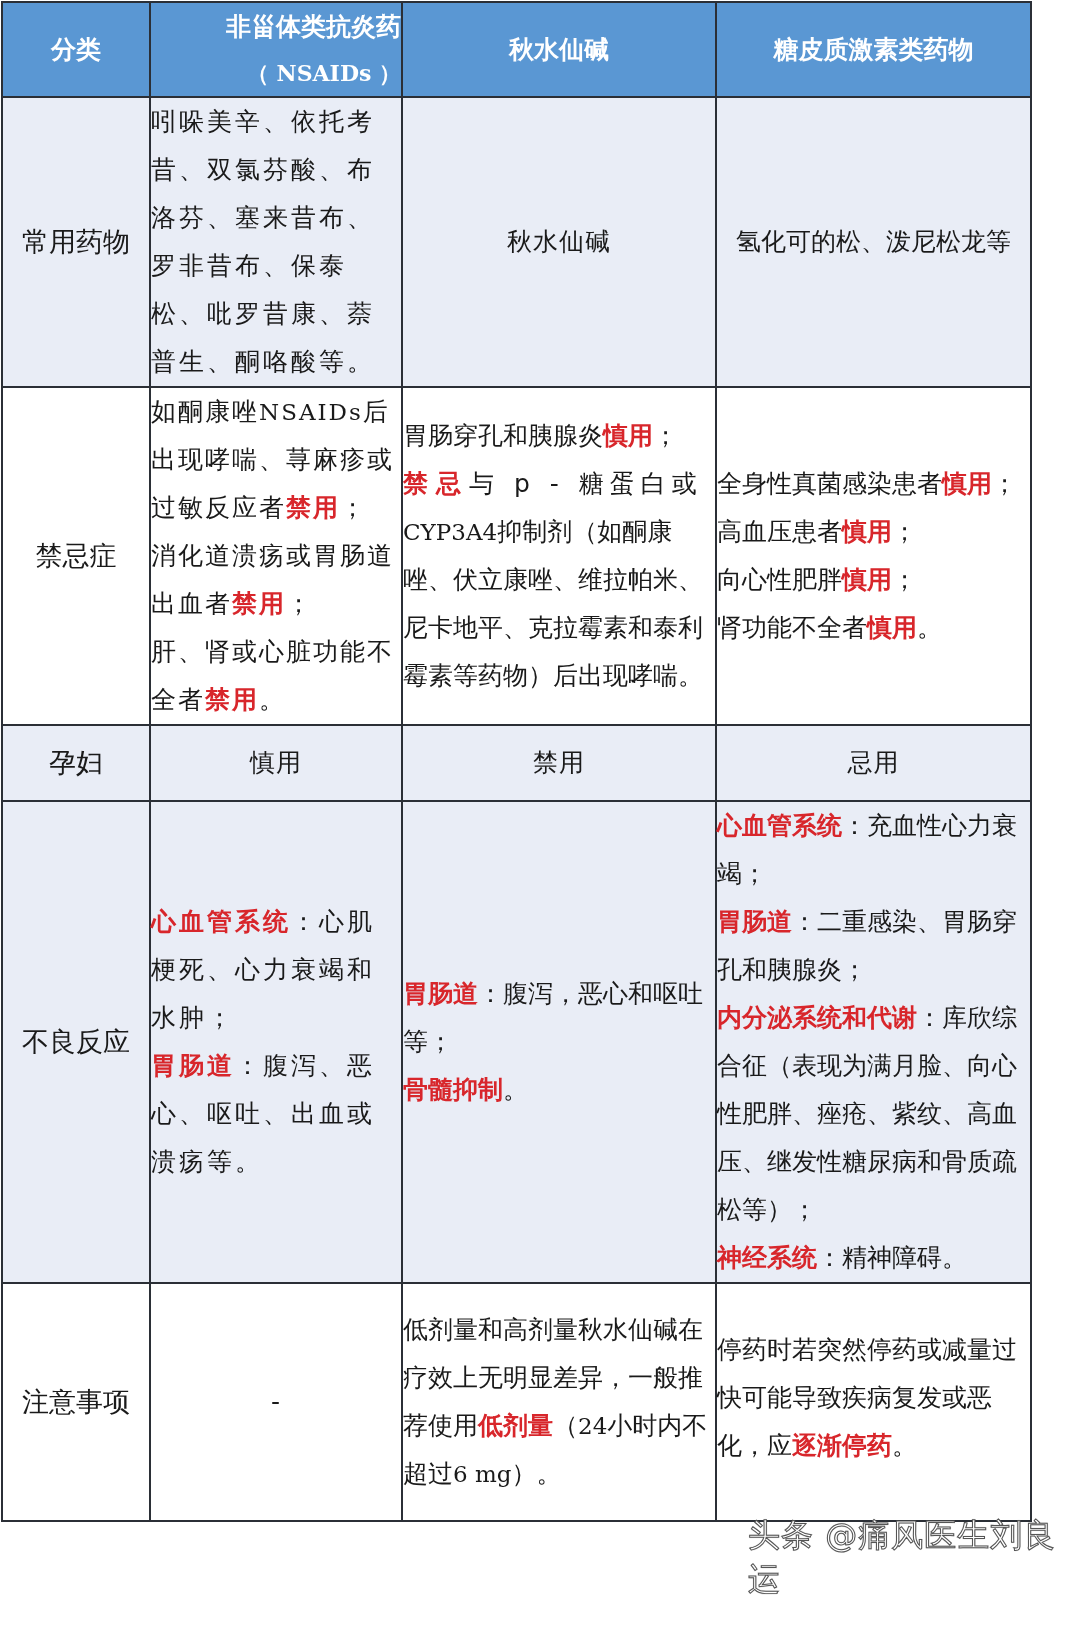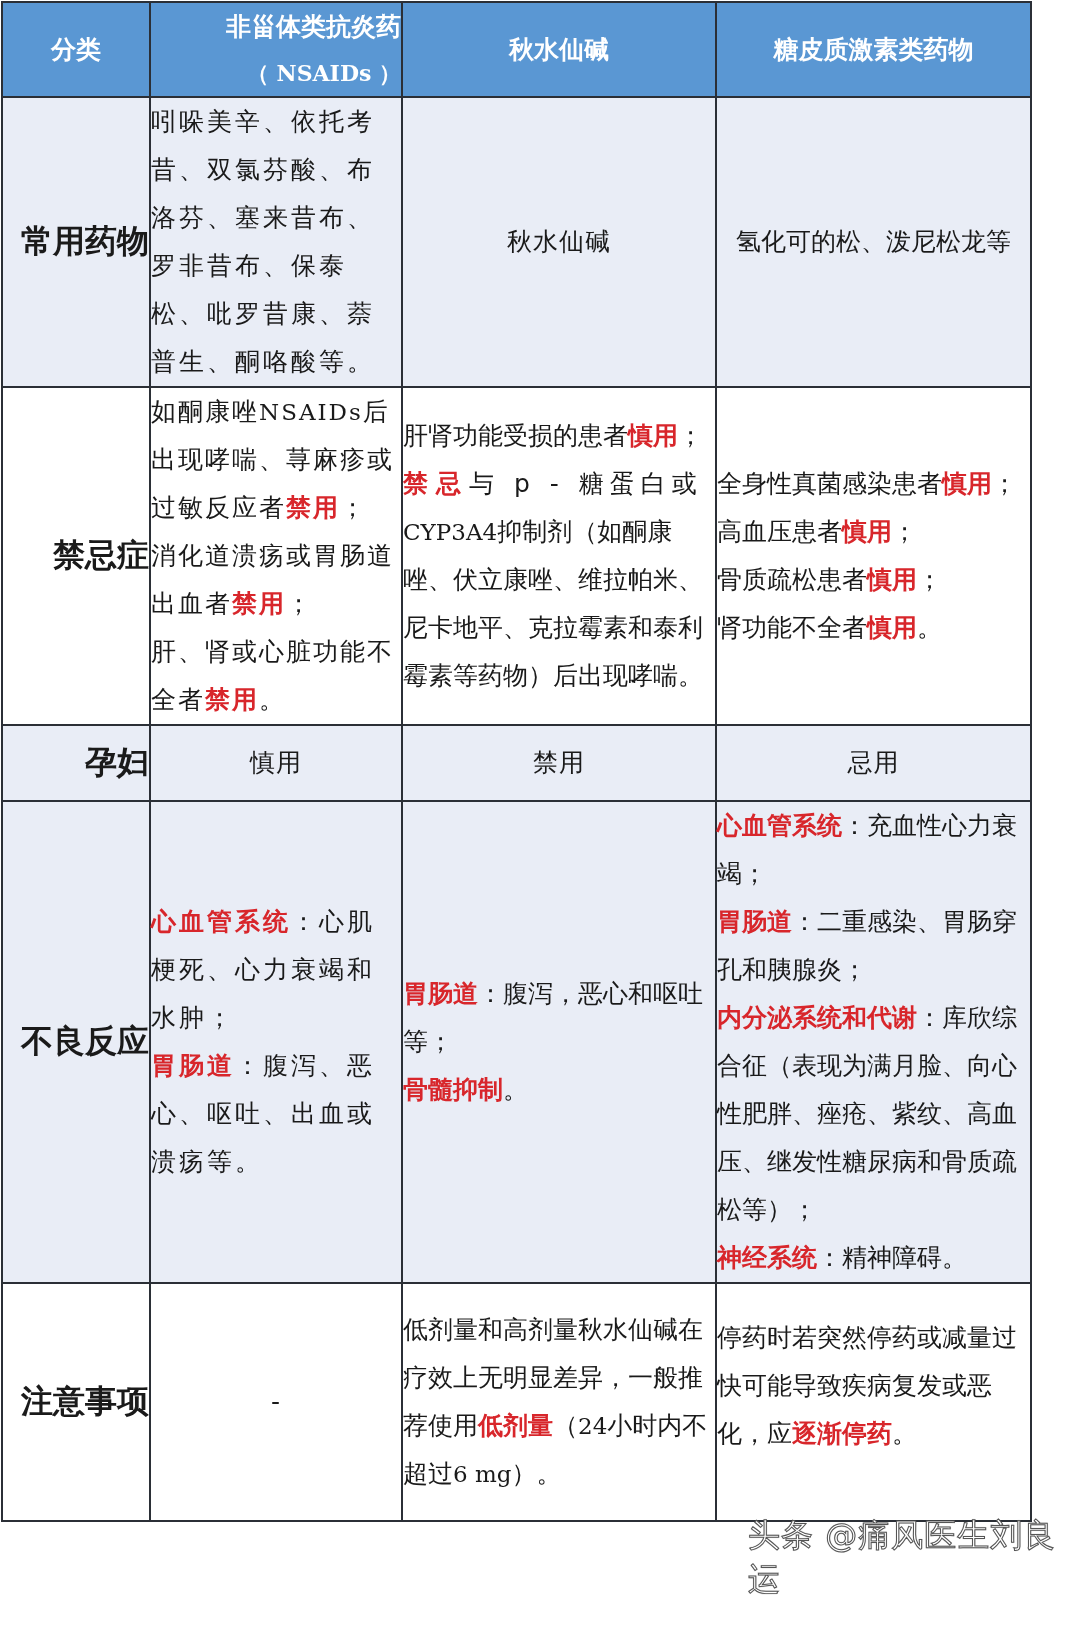--- a/index.html
+++ b/index.html
@@ -6,21 +6,21 @@
   body { width: 1080px; height: 1626px; position: relative; overflow: hidden;
          font-family: "DejaVu Sans", "Liberation Sans", sans-serif; color: #1a1a1a; }
   table.drug-table { position: absolute; left: 1px; top: 1px; border-collapse: collapse;
          table-layout: fixed; width: 1029px; }
   table.drug-table td, table.drug-table th { border: 2px solid #2b2f36; padding: 0; vertical-align: middle; }
   col.c0 { width: 148px; } col.c1 { width: 252px; } col.c2 { width: 314px; } col.c3 { width: 315px; }
   tr.hdr th { background: #5a97d3; color: #ffffff; font-weight: bold; font-size: 25px; text-align: center; height: 93px; line-height: 46px; }
   tr.hdr th .sub { font-family: "DejaVu Serif", "Liberation Serif", serif; font-size: 22px; }
   tr.shade td { background: #e9edf6; }
   tr.plain td { background: #ffffff; }
-  td.rowhead { font-weight: bold; font-size: 32px; text-align: right; }
+  td.rowhead { font-weight: normal; font-size: 27px; text-align: center; }
   td.cell { font-size: 25px; line-height: 48px; padding: 0 6px 0 5px; text-align: left; letter-spacing: 1px; }
   td.center { text-align: center; }
   .red { color: #d8262b; font-weight: bold; }
   .serif { font-family: "DejaVu Serif", "Liberation Serif", serif; font-size: 23px; text-align: right; }
   .justify { text-align: justify; }
   .watermark { position: absolute; left: 748px; top: 1514px; font-size: 32px; color: #ffffff;
                -webkit-text-stroke: 1px #555; text-shadow: 0 0 1px #333; letter-spacing: 1px; }
   .line { display: block; text-align: right; }
 </style>
 </head>
@@ -52,27 +52,27 @@
   </tr>
 
   <tr class="plain" style="height:336px">
     <td class="rowhead">禁忌症</td>
     <td class="cell justify" style="letter-spacing:2px">
       <span>如酮康唑</span><span class="serif">NSAIDs</span><span>后出现哮喘、荨麻疹或过敏反应者</span><span class="red">禁用</span><span>；</span><br>
       <span>消化道溃疡或胃肠道出血者</span><span class="red">禁用</span><span>；</span><br>
       <span>肝、肾或心脏功能不全者</span><span class="red">禁用</span><span>。</span>
     </td>
     <td class="cell justify" style="letter-spacing:0">
-      <span>肝肾功能受损的患者</span><span class="red">慎用</span><span>；</span><br>
+      <span>胃肠穿孔和胰腺炎</span><span class="red">慎用</span><span>；</span><br>
       <span class="red" style="letter-spacing:8px">禁忌</span><span style="letter-spacing:6px">与 p - 糖蛋白或</span><span class="serif">CYP3A4</span><span>抑制剂（如酮康唑、伏立康唑、维拉帕米、尼卡地平、克拉霉素和泰利霉素等药物）后出现哮喘。</span>
     </td>
     <td class="cell" style="letter-spacing:0">
       <span>全身性真菌感染患者</span><span class="red">慎用</span><span>；</span><br>
       <span>高血压患者</span><span class="red">慎用</span><span>；</span><br>
-      <span>骨质疏松患者</span><span class="red">慎用</span><span>；</span><br>
+      <span>向心性肥胖</span><span class="red">慎用</span><span>；</span><br>
       <span>肾功能不全者</span><span class="red">慎用</span><span>。</span>
     </td>
   </tr>
 
   <tr class="shade" style="height:76px">
     <td class="rowhead">孕妇</td>
     <td class="cell center">慎用</td>
     <td class="cell center">禁用</td>
     <td class="cell center">忌用</td>
   </tr>
@@ -95,20 +95,20 @@
       <span class="red">神经系统</span><span>：精神障碍。</span>
     </td>
   </tr>
 
   <tr class="plain" style="height:238px">
     <td class="rowhead">注意事项</td>
     <td class="cell center">-</td>
     <td class="cell" style="letter-spacing:0">
       <span>低剂量和高剂量秋水仙碱在疗效上无明显差异，一般推荐使用</span><span class="red">低剂量</span><span>（</span><span class="serif">24</span><span>小时内不超过</span><span class="serif">6 mg</span><span>）。</span>
     </td>
-    <td class="cell" style="letter-spacing:0; vertical-align:top; padding-top:30px">
+    <td class="cell" style="letter-spacing:0; vertical-align:top; padding-top:42px">
       <span>停药时若突然停药或减量过快可能导致疾病复发或恶化，应</span><span class="red">逐渐停药</span><span>。</span>
     </td>
   </tr>
 </tbody>
   </table>
 
 <div class="watermark">头条 @痛风医生刘良运</div>
 
 </body></html>

